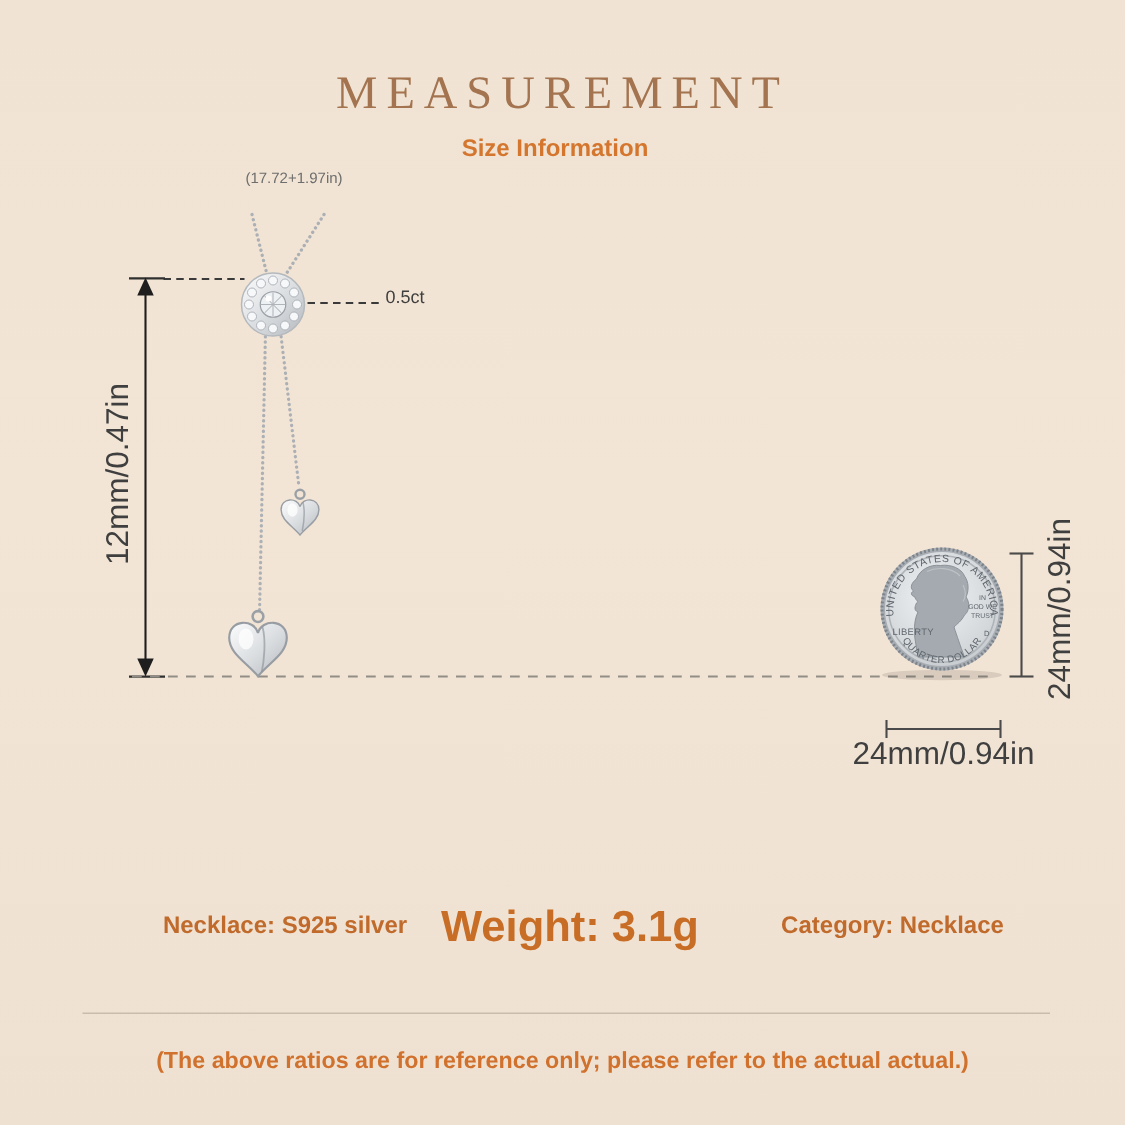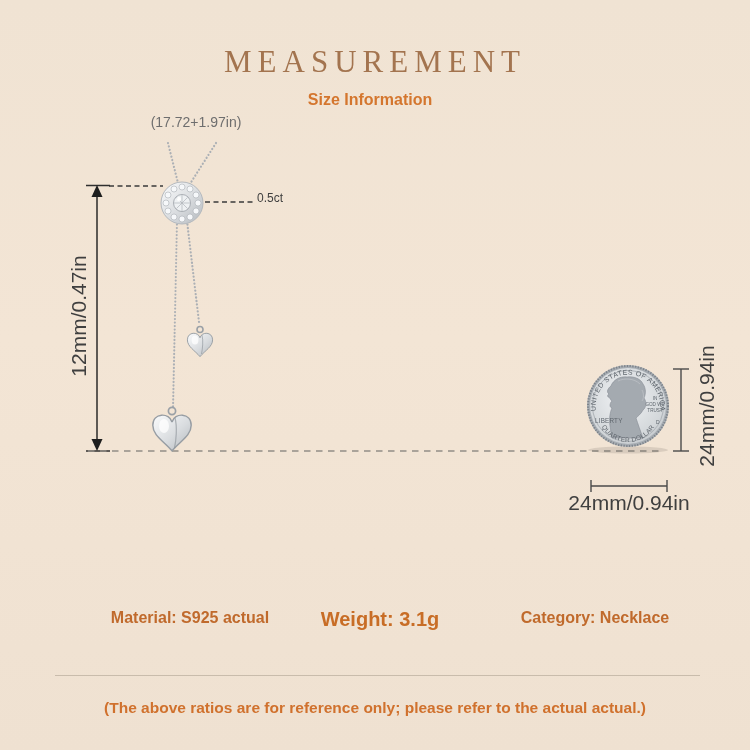--- a/index.html
+++ b/index.html
@@ -16,25 +16,25 @@
     left:375px;top:62px;white-space:nowrap;
     font-family:"Liberation Serif",serif;font-weight:500;
     font-size:31px;letter-spacing:6px;color:#a3744f;text-align:right;
   }
   .subtitle{
     left:370px;top:100px;white-space:nowrap;
     font-size:16px;font-weight:bold;color:#d4762e;text-align:center;
   }
   .chain-label{left:196px;top:112px;text-align:center;width:260px;margin-left:-130px;position:absolute;}
   .chain-label .l1{font-size:17px;font-weight:bold;color:#1b1b1b;white-space:nowrap;}
-  .chain-label .l2{font-size:14px;color:#6e6e6e;margin-top:2px;white-space:nowrap;}
+  .chain-label .l2{font-size:10px;color:#6e6e6e;margin-top:2px;white-space:nowrap;}
   .measure{color:#3f3f3f;font-size:21px;white-space:nowrap;}
   .carat{left:257px;top:191px;font-size:12px;color:#3f3f3f;white-space:nowrap;}
   .spec{font-weight:bold;color:#c06a2c;font-size:16px;white-space:nowrap;}
-  .spec.weight{font-size:20px;color:#c86d26;}
+  .spec.weight{font-size:29px;color:#c86d26;}
   .divider{left:55px;top:675px;width:645px;height:1px;background:#c9bcac;}
   .footer-note{
     left:375px;top:708px;white-space:nowrap;
     font-size:15.5px;font-weight:bold;color:#d0712d;
   }
   svg{position:absolute;left:0;top:0;}
   svg text{font-family:"Liberation Sans",sans-serif;}
 </style>
 </head>
 <body>
@@ -163,18 +163,18 @@
 </div>
 
 <div class="abs carat">0.5ct</div>
 
 <div class="abs rot measure" style="left:79px;top:316px;">12mm/0.47in</div>
 
 <div class="abs rot measure" style="left:707px;top:406px;">24mm/0.94in</div>
 
 <div class="abs ctr measure" style="left:629px;top:503px;">24mm/0.94in</div>
 
-<div class="abs ctr spec" style="left:190px;top:618px;">Material: S925 actual</div>
+<div class="abs ctr spec" style="left:190px;top:618px;">Necklace: S925 silver</div>
 <div class="abs ctr spec weight" style="left:380px;top:619px;">Weight: 3.1g</div>
 <div class="abs ctr spec" style="left:595px;top:618px;">Category: Necklace</div>
 
 <div class="abs divider"></div>
 <div class="abs ctr footer-note">(The above ratios are for reference only; please refer to the actual actual.)</div>
 
 </body></html>

